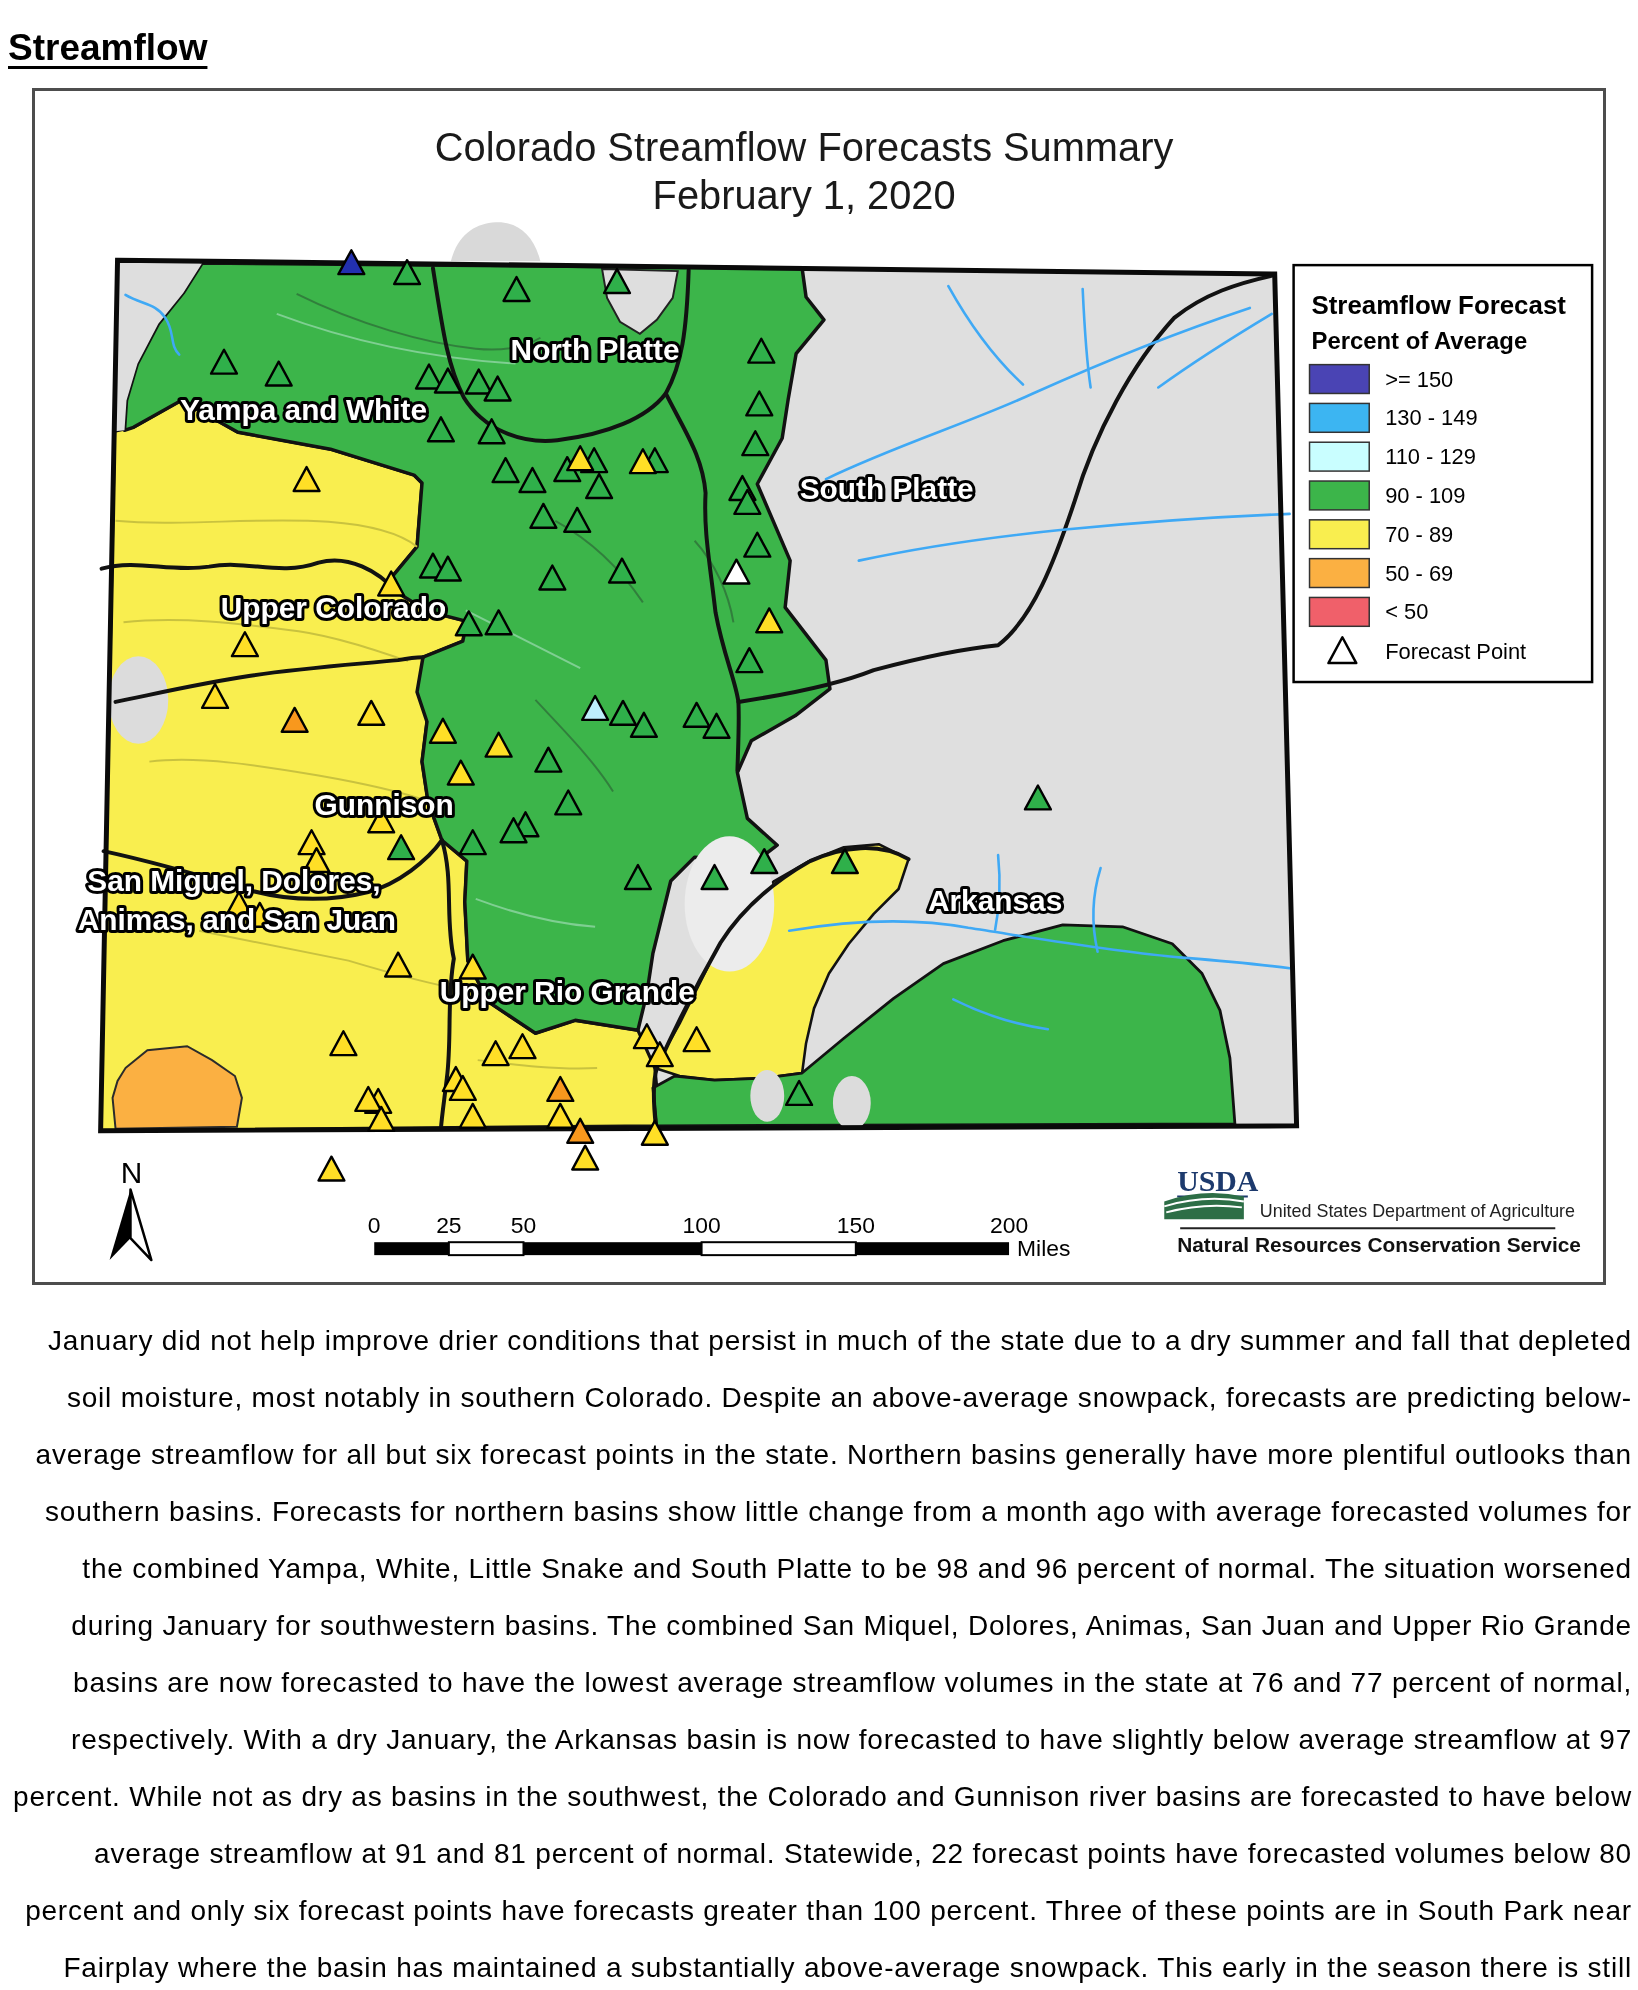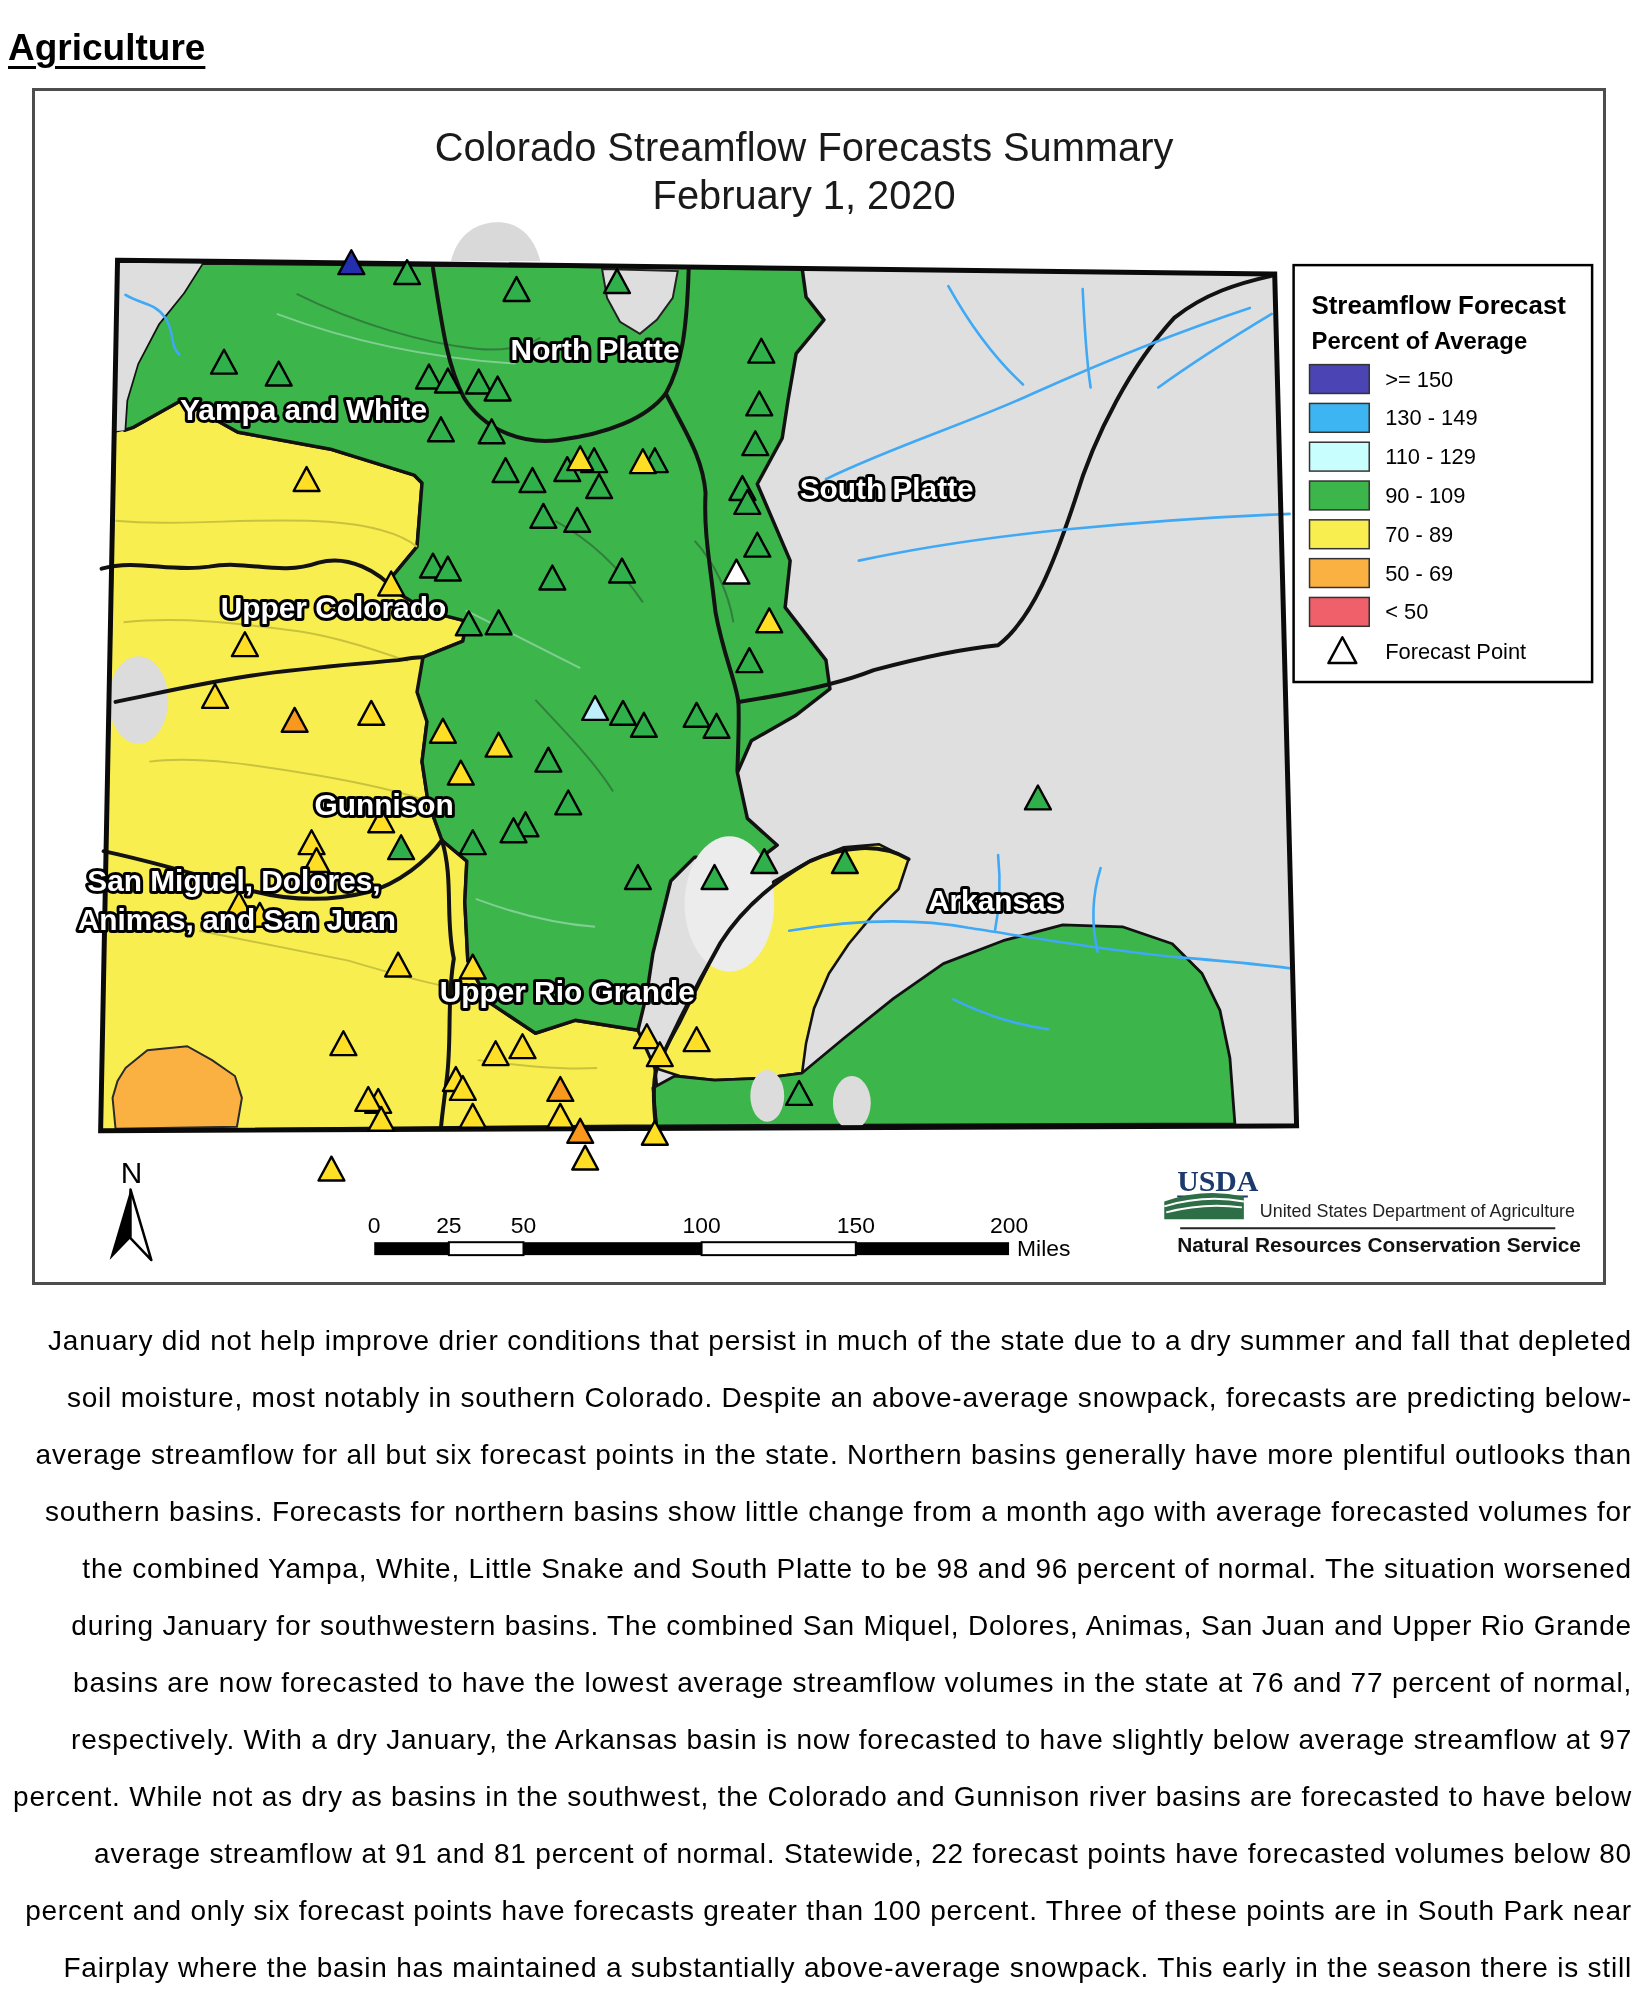--- a/index.html
+++ b/index.html
@@ -22,21 +22,21 @@
   .nrcs{font-size:21px;font-weight:bold;fill:#111;}
   .thick{fill:none;stroke:#121212;stroke-width:4;stroke-linejoin:round;stroke-linecap:round;}
   .thin-g{fill:none;stroke:#2e6e38;stroke-width:2;opacity:.75;}
   .thin-y{fill:none;stroke:#c9c23f;stroke-width:2;}
   .river{fill:none;stroke:#3fa9f5;stroke-width:2.6;stroke-linecap:round;}
   .river-g{fill:none;stroke:#7fcf92;stroke-width:2;}
 </style>
 </head>
 <body>
 
-<h1 class="page-heading">Agriculture</h1>
+<h1 class="page-heading">Streamflow</h1>
 
 <div class="map-panel">
   <svg viewBox="38 88 1574 1197">
 
     <text class="map-title" x="810" y="158">Colorado Streamflow Forecasts Summary</text>
     <text class="map-title" x="810" y="207">February 1, 2020</text>
 
     <path d="M455,259 C462,232 480,221 500,220 C522,219 538,232 545,259 Z" fill="#d9d9d9"></path>
 
     <path d="M120,258 L1283,272 L1305,1128 L103,1133 Z" fill="#dfdfdf"></path>

